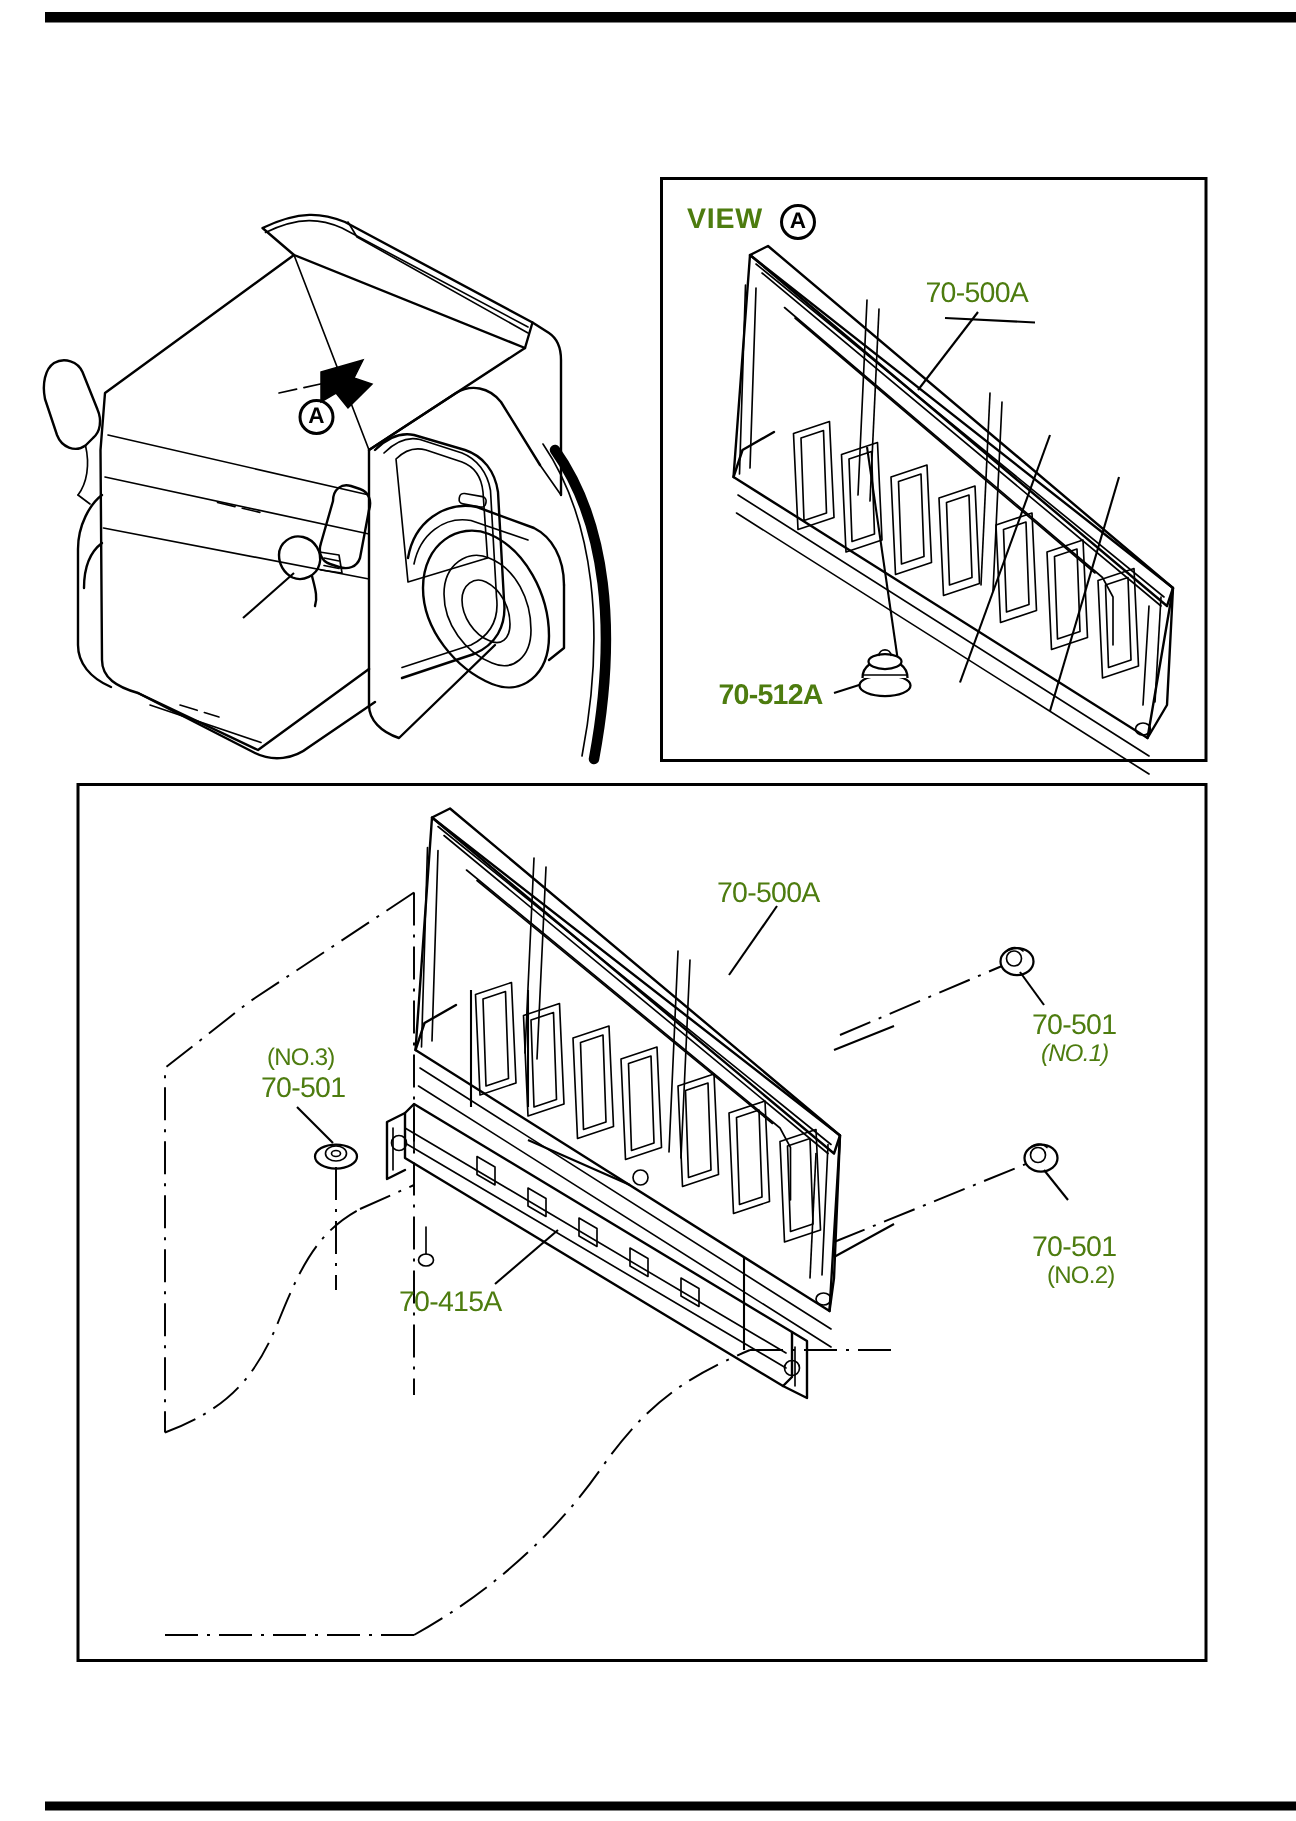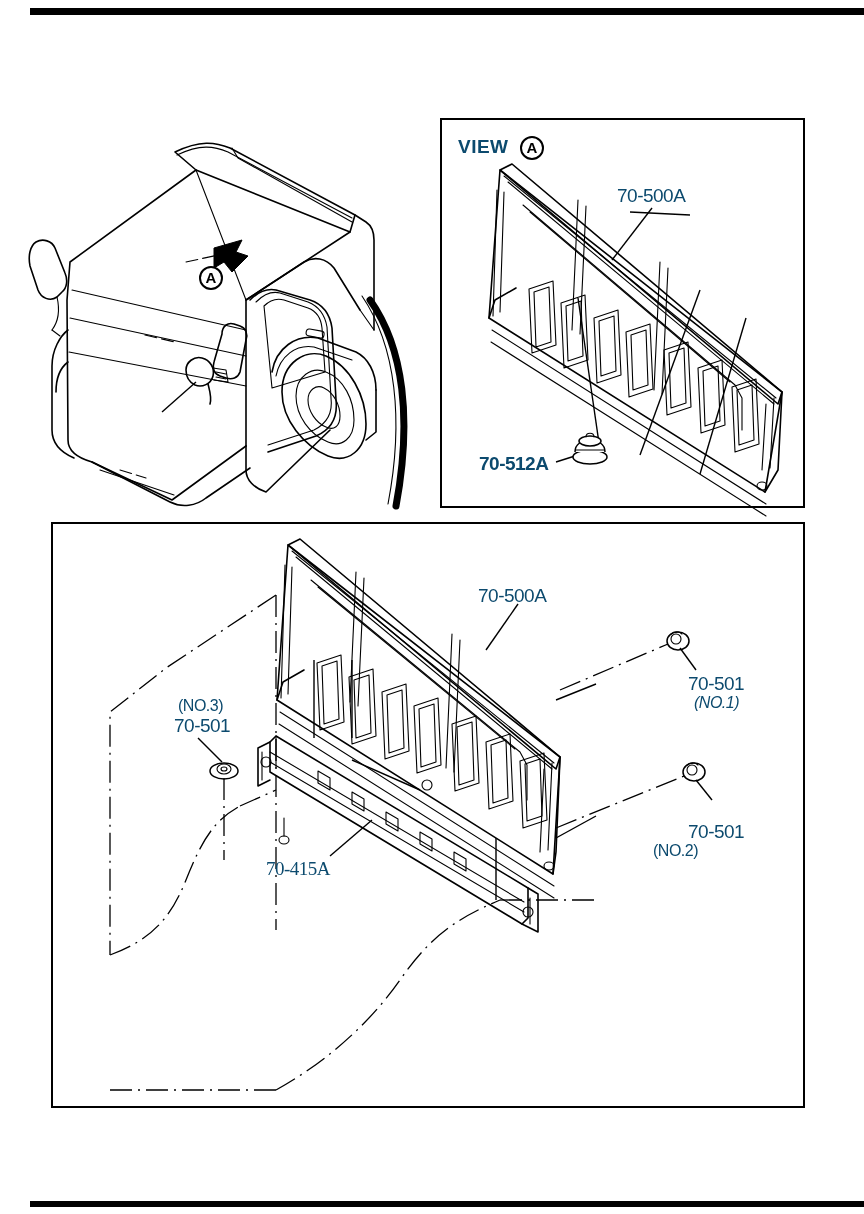--- a/index.html
+++ b/index.html
@@ -33,21 +33,21 @@
     background: transparent;
     box-sizing: border-box;
   }
   .label {
     position: absolute;
     font-family: "Liberation Sans", sans-serif;
     font-size: 19px;
     letter-spacing: -0.5px;
     white-space: nowrap;
     line-height: 1.0;
-    color: #0c4a6e;
+    color: #4d7c0f;
   }
   .label.small {
     font-size: 16px;
   }
   .label.view {
     font-size: 19px;
     font-weight: bold;
     letter-spacing: 0.5px;
   }
   .circled {
@@ -370,24 +370,24 @@
     <path class="leader" d="M314,738 L314,660"></path>
     <path class="leader" d="M352,738 L352,660"></path>
     <path class="leader" d="M420,790 L352,760"></path>
     <path class="leader" d="M496,838 L496,900"></path>
     <path class="leader" d="M556,838 L596,816"></path>
     <path class="leader" d="M556,700 L596,684"></path>
   </svg>
 
   <div class="label" style="left:478px; top:586px;">70-500A</div>
 
-  <div class="label" style="left:266px; top:859px;font-family:Liberation Serif, serif;">70-415A</div>
+  <div class="label" style="left:266px; top:859px;">70-415A</div>
 
   <div class="label" style="left:688px; top:674px;">70-501</div>
   <div class="label small" style="left:694px; top:695px;font-style:italic;">(NO.1)</div>
 
   <div class="label" style="left:688px; top:822px;">70-501</div>
-  <div class="label small" style="left:653px; top:843px;">(NO.2)</div>
+  <div class="label small" style="left:698px; top:843px;">(NO.2)</div>
 
   <div class="label small" style="left:178px; top:698px;">(NO.3)</div>
   <div class="label" style="left:174px; top:716px;">70-501</div>
 
 </div>
 
 </body></html>

